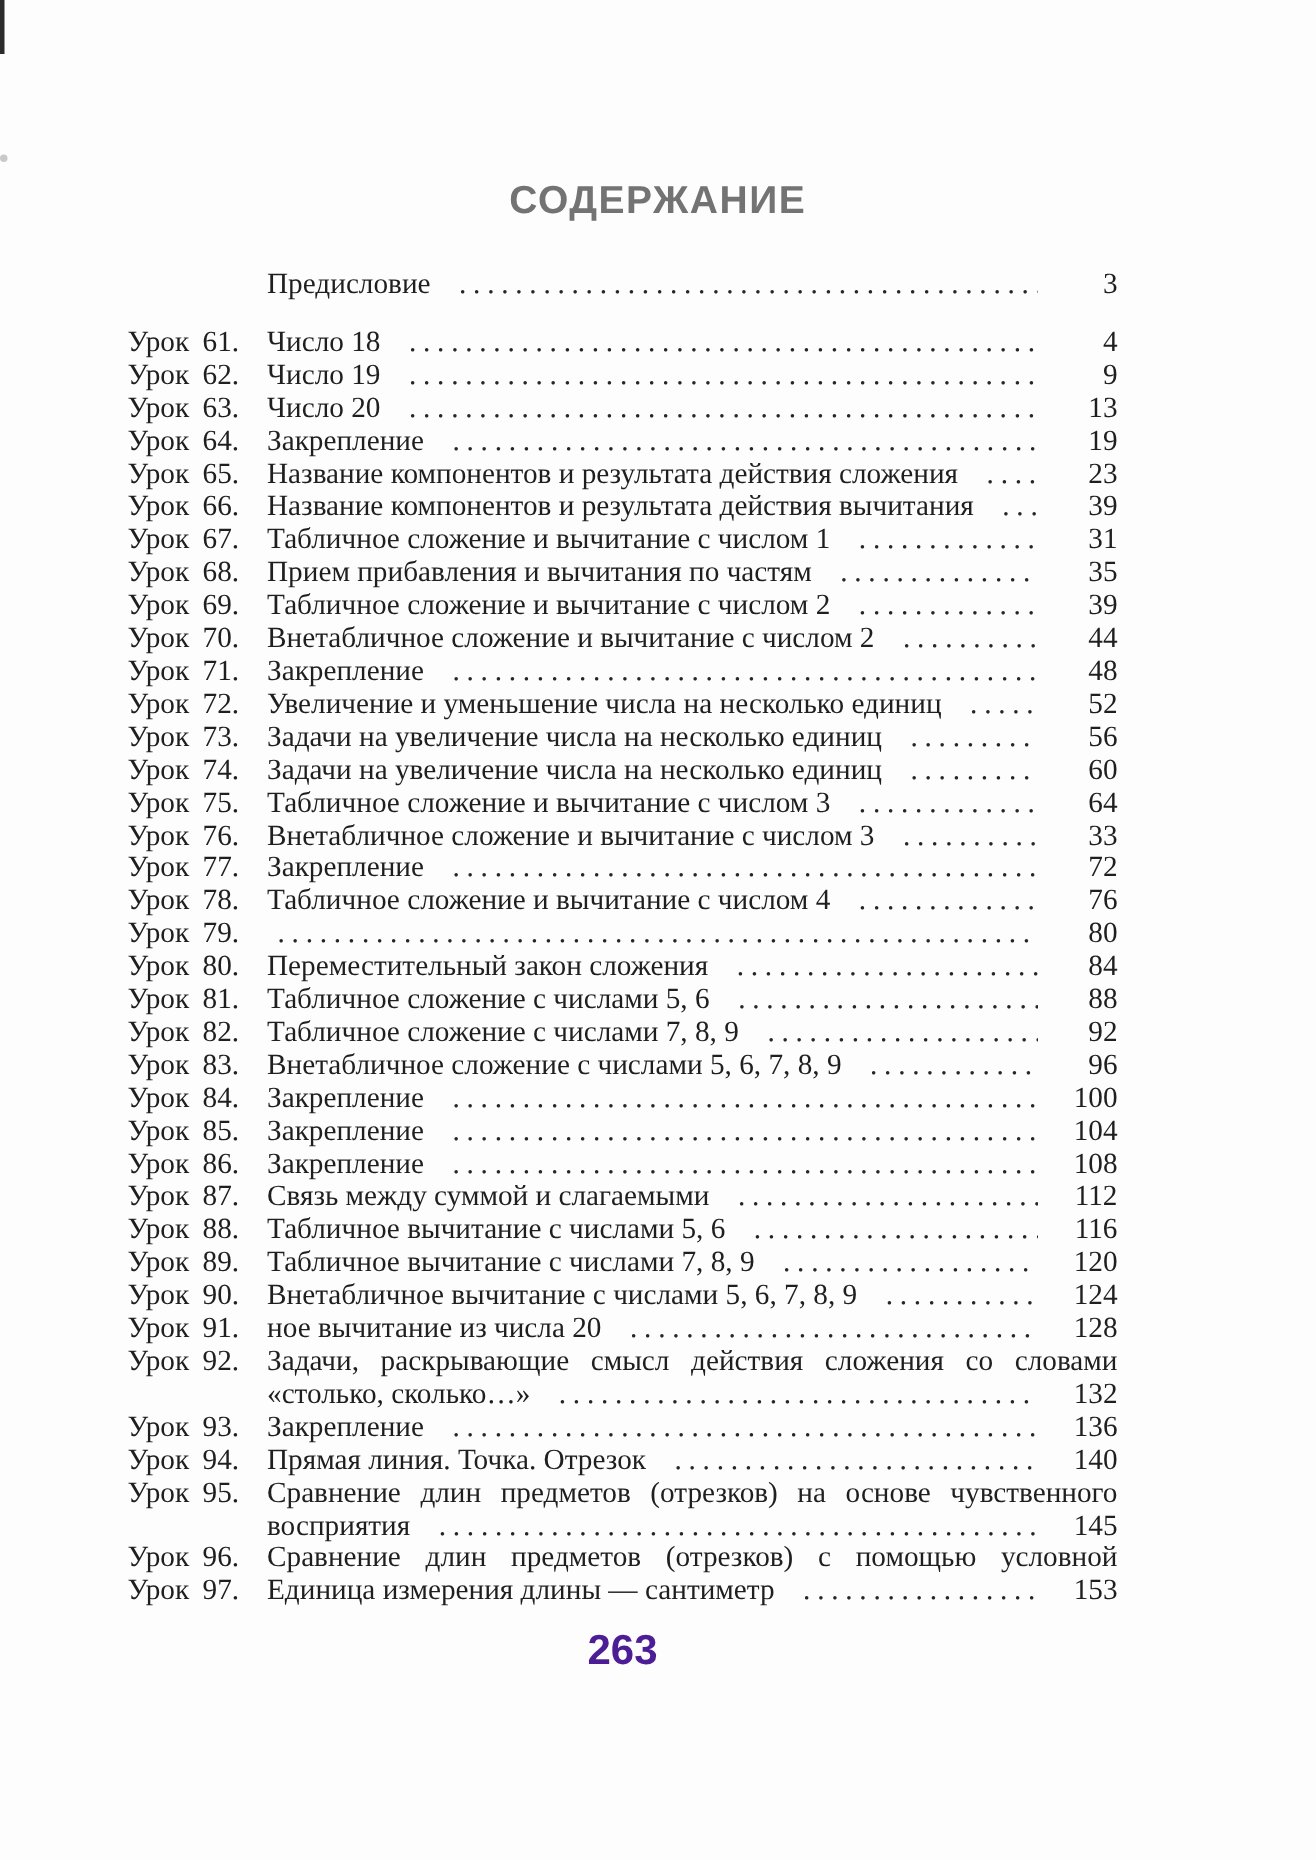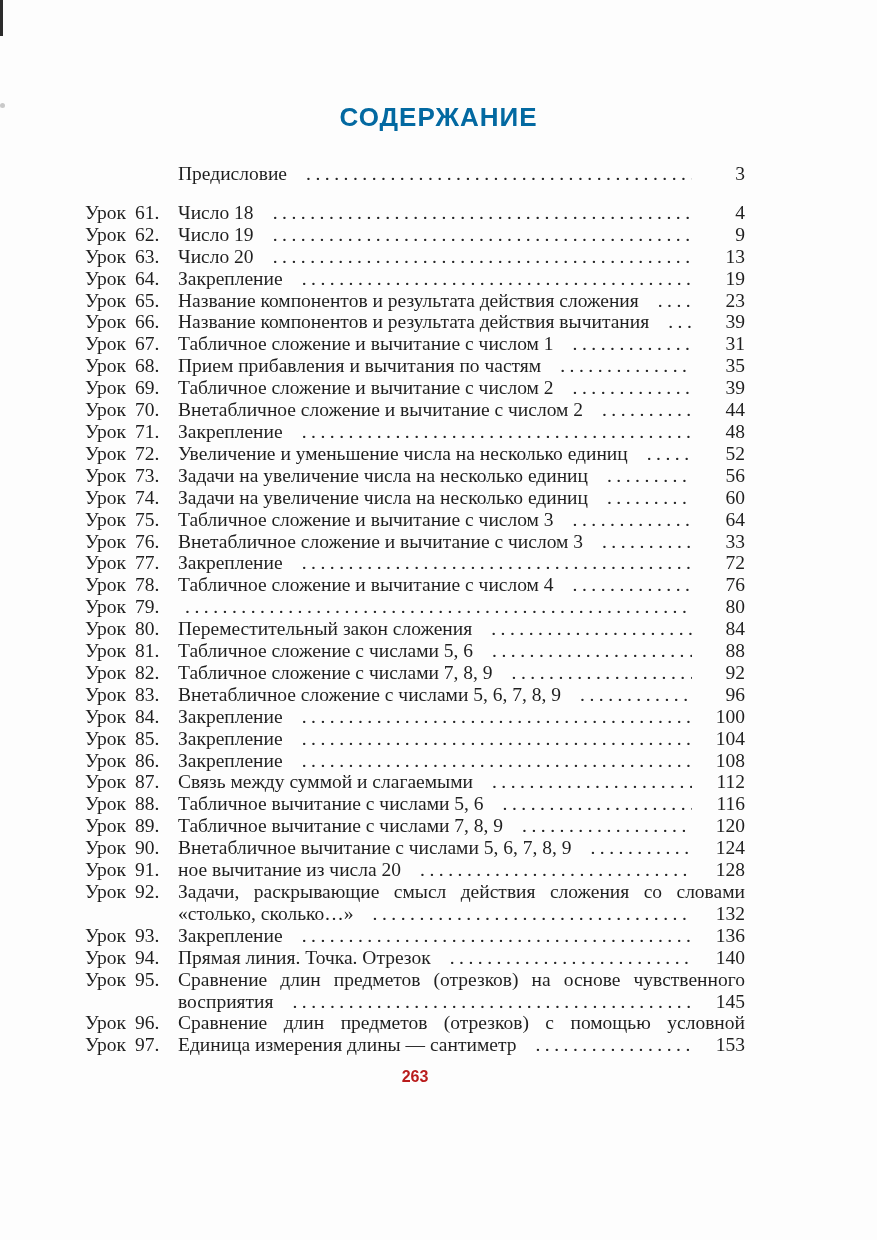--- a/index.html
+++ b/index.html
@@ -19,29 +19,29 @@
     background: #2b2b2b;
   }
   .corner-dot {
     position: absolute;
     left: 0; top: 103px;
     width: 5px; height: 5px;
     background: #c9c9c9;
     border-radius: 50%;
   }
   .doc-title {
-    margin: 0;
+    margin: 16px;
     padding-top: 104px;
     text-align: center;
     font-family: "Liberation Sans", "DejaVu Sans", sans-serif;
     font-weight: bold;
     font-size: 26px;
     line-height: 26px;
     letter-spacing: 1px;
-    color: #0369a1;
+    color: #737373;
   }
   .toc {
     margin: 33px 132px 0 85px; 
     font-size: 19.5px;
     line-height: 21.9px;
   }
   .entry { display: flex; align-items: flex-start; }
   .entry.preface { margin-bottom: 17px; }
   .label {
     flex: none;
@@ -72,22 +72,22 @@
     flex: none;
     min-width: 36px;
     padding-left: 3px;
     text-align: right;
   }
   .footer {
     margin: 12px 132px 0 85px;
     text-align: center;
     font-family: "Liberation Sans", "DejaVu Sans", sans-serif;
     font-weight: bold;
-    font-size: 16px;
-    color: #b91c1c;
+    font-size: 28px;
+    color: #4c1d95;
   }
 </style>
 </head>
 <body>
 
 <div class="sheet">
   <div class="corner-mark"></div>
   <div class="corner-dot"></div>
 
   <h1 class="doc-title">СОДЕРЖАНИЕ</h1>

